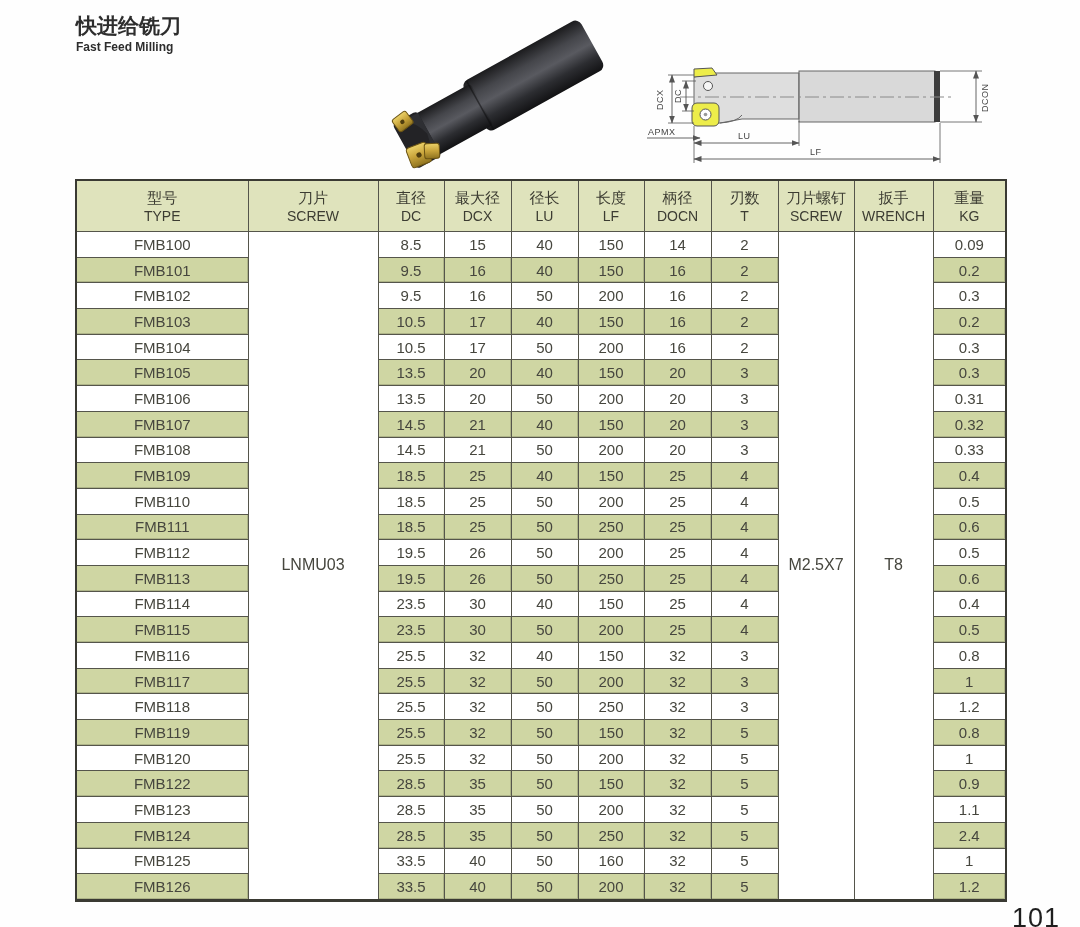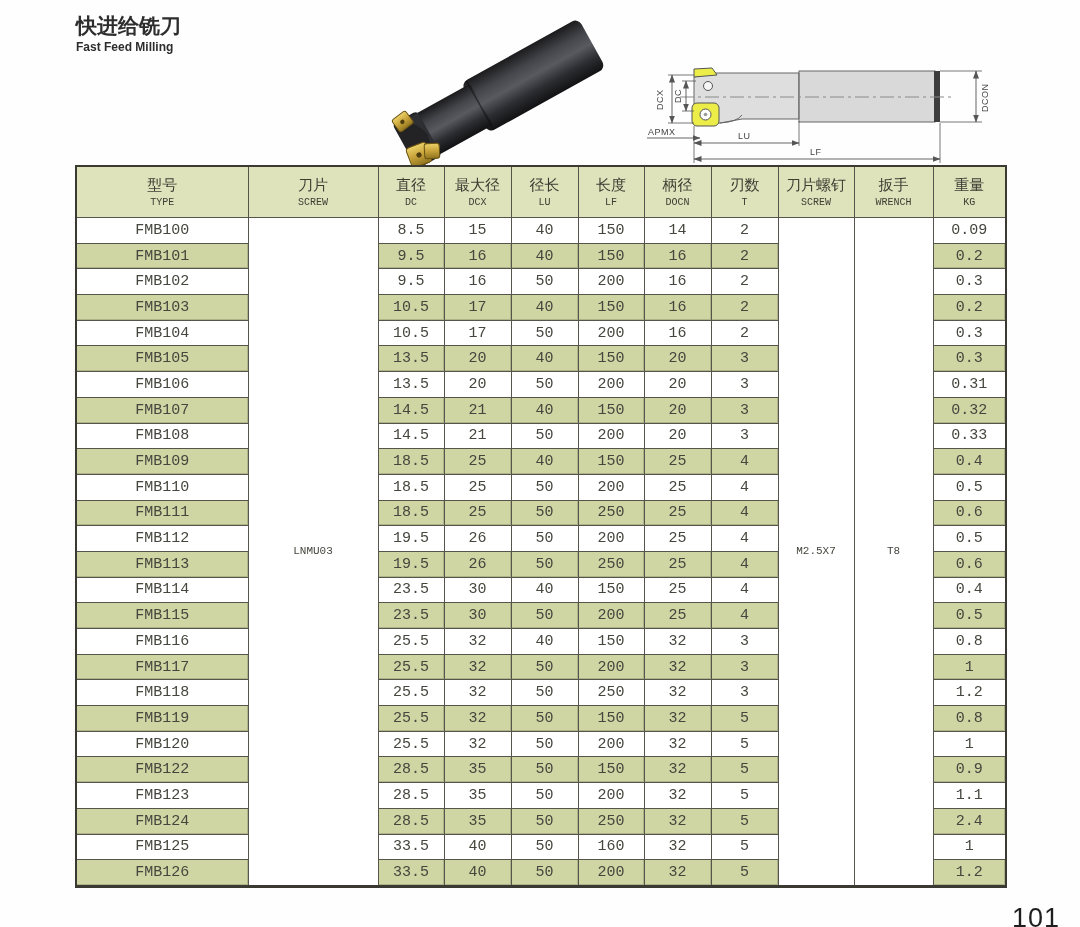--- a/index.html
+++ b/index.html
@@ -11,30 +11,30 @@
   .title{position:absolute;left:76px;top:12px;color:#2d2d2d;}
   .title .cn{font-size:21px;font-weight:700;line-height:1.35;}
   .title .en{font-size:12px;font-weight:700;line-height:1.3;}
 
   
   .photo{position:absolute;left:383px;top:8px;width:232px;height:162px;}
   .drawing{position:absolute;left:642px;top:55px;width:418px;height:113px;}
   .drawing text{font-size:9px;fill:#444;font-family:"Liberation Sans",sans-serif;letter-spacing:.5px;}
 
   
-  table.spec{position:absolute;left:75px;top:165px;width:930px;border-collapse:collapse;
-             table-layout:fixed;border:2px solid #3a3a33;border-bottom-width:3px;font-family:Liberation Mono, monospace;}
+  table.spec{position:absolute;left:75px;top:179px;width:930px;border-collapse:collapse;
+             table-layout:fixed;border:2px solid #3a3a33;border-bottom-width:3px;}
   table.spec th,table.spec td{border:1px solid #55554b;text-align:center;vertical-align:middle;
              padding:0;color:#46463e;overflow:hidden;white-space:nowrap;}
   table.spec th{background:#dfe3bc;height:50px;font-weight:400;color:#3c3c32;}
   table.spec th .cn{font-size:15px;line-height:1.4;}
-  table.spec th .en{font-size:10px;line-height:1.2;}
+  table.spec th .en{font-size:14px;line-height:1.2;}
   table.spec td{height:24.7px;font-size:15px;line-height:1;background:#ffffff;}
   table.spec tr.alt td{background:#cfd6a3;box-shadow:inset -1px -1px 0 rgba(60,60,40,.22);}
-  table.spec td.merged{background:#ffffff !important;box-shadow:none;font-size:11px;}
+  table.spec td.merged{background:#ffffff !important;box-shadow:none;font-size:16px;}
 
   
   .pageno{position:absolute;left:1012px;top:903px;font-size:27px;color:#1e1e1e;letter-spacing:1px;}
 </style>
 </head>
 <body>
 
 <div class="sheet">
 
   <div class="title">

